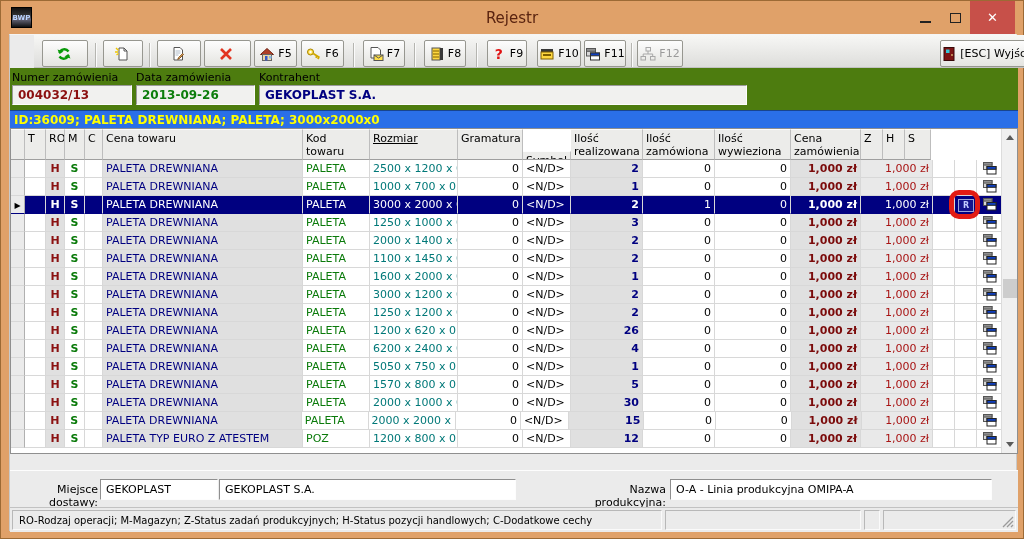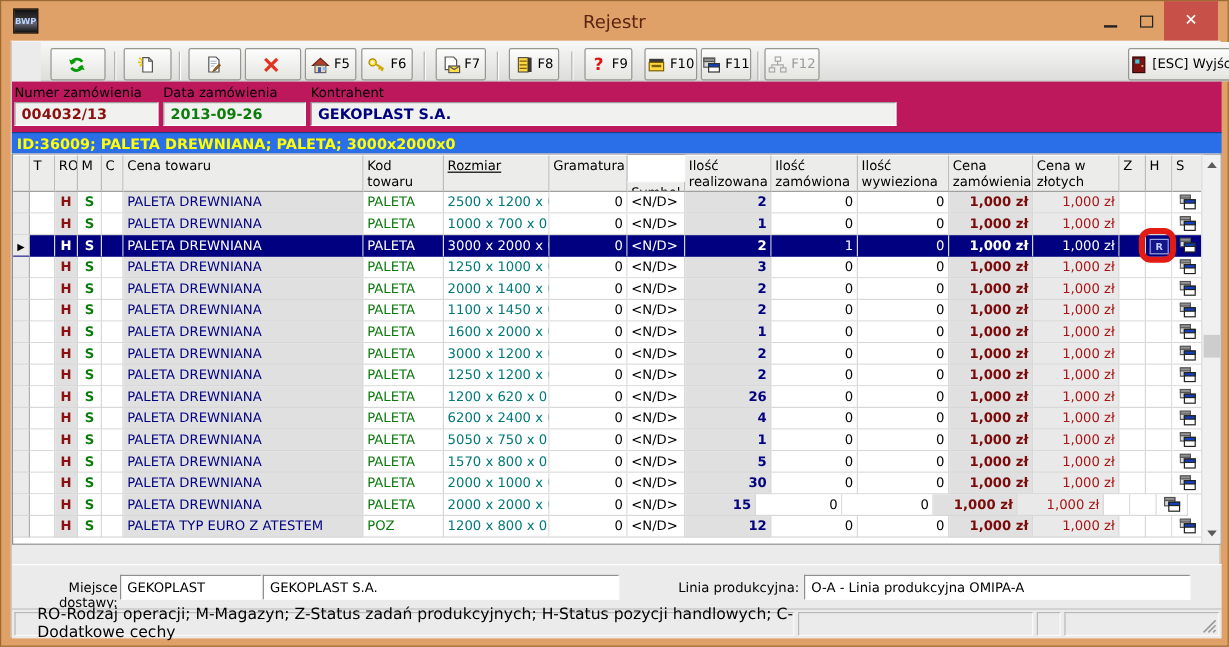--- a/index.html
+++ b/index.html
@@ -30,21 +30,21 @@
              border-bottom:1px solid #c2c2c2;margin-left:24px; }
   .tb-btn { height:27px; background:linear-gradient(#fdfdfd,#e4e4e0); border:1px solid #979790; border-radius:2px;
             display:flex; align-items:center; justify-content:center; gap:3px; font-size:11px; }
   .tb-btn.disabled { color:#9a9a9a; }
   .tb-sep { width:2px; height:24px; border-left:1px solid #b5b5b0; border-right:1px solid #fbfbfb; }
   .tb-icon { display:flex; align-items:center; justify-content:center; width:16px; height:16px; }
   .help-glyph { color:#e01212; font-weight:bold; font-size:14px; }
   .esc-btn { margin-left:auto; margin-right:5px; width:97px; }
 
   
-  .fieldband { position:absolute; left:0; top:33px; width:1008px; height:42px; background:#be185d; }
+  .fieldband { position:absolute; left:0; top:33px; width:1008px; height:42px; background:#4d7c0f; }
   .fgroup { position:absolute; top:3px; }
   .flabel { font-size:11px; color:#000; height:14px; }
   .fvalue { height:20px; background:#f1f1ef; border:1px solid #9a9a9a; border-bottom-color:#fdfdfd; border-right-color:#fdfdfd;
             display:flex; align-items:center; padding-left:5px; font-size:12px; font-weight:bold; }
   .v-number { color:#8b1010; }
   .v-date   { color:#0c7d0c; }
   .v-contr  { color:#000080; }
 
   
   .banner { position:absolute; left:0; top:75px; width:1008px; height:18px; background:#2a6fe8;
@@ -92,21 +92,21 @@
 
   
   .footer { position:absolute; left:0; top:435px; width:1008px; height:37px; background:#ebebeb; border-top:1px solid #fdfdfd; }
   .flabel-inline { position:absolute; top:12px; font-size:11px; }
   .finput { position:absolute; top:8px; height:21px; background:#fff; border:1px solid #8f8f8f; border-bottom-color:#fdfdfd;
             border-right-color:#fdfdfd; display:flex; align-items:center; padding-left:5px; font-size:11px; }
   
   .statusbar { position:absolute; left:0; top:472px; width:1008px; height:25px; background:#ebebeb;
                border-top:1px solid #c2c2c2; display:flex; align-items:stretch; padding:2px; gap:3px; }
   .sb-panel { border:1px solid #b8b8b8; border-bottom-color:#fafafa; border-right-color:#fafafa;
-              display:flex; align-items:center; padding-left:18px; font-size:13px; background:#ebebeb; }
+              display:flex; align-items:center; padding-left:6px; font-size:10px; background:#ebebeb; }
   .sb-text { flex:0 0 650px; }
   .sb-p2 { flex:0 0 196px; } .sb-p3 { flex:0 0 16px; } .sb-p4 { flex:1 1 auto; position:relative; }
   .grip { position:absolute; right:1px; bottom:1px; }
 </style>
 </head>
 <body>
 
 <div class="window">
 
   <div class="titlebar">
@@ -289,21 +289,20 @@
             <div class="hcell" style="width: 18px;">C</div>
             <div class="hcell" style="width: 200px;">Cena towaru</div>
             <div class="hcell" style="width: 67px;">Kod towaru</div>
             <div class="hcell" style="width: 88px; text-decoration: underline;">Rozmiar</div>
             <div class="hcell" style="width: 65px;">Gramatura</div>
             <div class="hcell" style="width: 48px; margin-top: 22px;">Symbol tektury</div>
             <div class="hcell" style="width: 72px;">Ilość realizowana</div>
             <div class="hcell" style="width: 72px;">Ilość zamówiona</div>
             <div class="hcell" style="width: 76px;">Ilość wywieziona</div>
             <div class="hcell" style="width: 70px;">Cena zamówienia</div>
-            <div class="hcell" style="width: 72px;">Cena w złotych</div>
             <div class="hcell" style="width: 22px;">Z</div>
             <div class="hcell" style="width: 22px;">H</div>
             <div class="hcell" style="width: 26px;">S</div>
           </div>
           <div class="grid-row">
             <div class="cell c-gutter" style="width: 14px;"></div>
             <div class="cell c-t" style="width: 21px;"></div>
             <div class="cell c-ro" style="width: 19px;">H</div>
             <div class="cell c-m" style="width: 20px;">S</div>
             <div class="cell c-c" style="width: 18px;"></div>
@@ -655,21 +654,21 @@
             <div class="cell c-gutter" style="width: 14px;"></div>
             <div class="cell c-t" style="width: 21px;"></div>
             <div class="cell c-ro" style="width: 19px;">H</div>
             <div class="cell c-m" style="width: 20px;">S</div>
             <div class="cell c-c" style="width: 18px;"></div>
             <div class="cell c-name" style="width: 200px;">PALETA DREWNIANA</div>
             <div class="cell c-code" style="width: 67px;">PALETA</div>
             <div class="cell c-size" style="width: 88px;">2000 x 2000 x 0</div>
             <div class="cell c-gram" style="width: 65px;">0</div>
             <div class="cell c-symbol" style="width: 48px;">&lt;N/D&gt;</div>
-            <div class="cell c-qtyord" style="width: 59px;">15</div>
+            <div class="cell c-qtyord" style="width: 76px;">15</div>
             <div class="cell c-qtyreal" style="width: 72px;">0</div>
             <div class="cell c-qtyship" style="width: 76px;">0</div>
             <div class="cell c-priceord" style="width: 70px;">1,000 zł</div>
             <div class="cell c-pricepln" style="width: 72px;">1,000 zł</div>
             <div class="cell c-z" style="width: 22px;"></div>
             <div class="cell c-h" style="width: 22px;"></div>
             <div class="cell c-s" style="width: 26px;"><span><svg width="14" height="13">
                   <rect x="0.5" y="0.5" width="8.5" height="7" fill="#d8d8d8" stroke="#555"></rect>
                   <rect x="0.5" y="0.5" width="8.5" height="2.6" fill="#909090" stroke="#555"></rect>
                   <rect x="4" y="4.5" width="9" height="7.5" fill="#fff" stroke="#222"></rect>
@@ -712,21 +711,21 @@
             <div class="tri-down"></div>
           </div>
       </div>
 
     </div>
 
     <div class="footer">
       <div class="flabel-inline" style="left:4px;width:84px;text-align:right">Miejsce dostawy:</div>
       <div class="finput" style="left:90px;width:118px">GEKOPLAST</div>
       <div class="finput" style="left:209px;width:297px">GEKOPLAST S.A.</div>
-      <div class="flabel-inline" style="left:552px;width:104px;text-align:right">Linia produkcyjna:</div>
+      <div class="flabel-inline" style="left:552px;width:104px;text-align:right">Nazwa produkcyjna:</div>
       <div class="finput" style="left:660px;width:322px">O-A - Linia produkcyjna OMIPA-A</div>
     </div>
 
     <div class="statusbar">
       <div class="sb-panel sb-text">RO-Rodzaj operacji; M-Magazyn; Z-Status zadań produkcyjnych; H-Status pozycji handlowych; C-Dodatkowe cechy</div>
       <div class="sb-panel sb-p2"></div>
       <div class="sb-panel sb-p3"></div>
       <div class="sb-panel sb-p4">
         <svg class="grip" width="12" height="12">
             <path d="M11 1 L1 11 M11 5 L5 11 M11 9 L9 11" stroke="#9a9a9a" stroke-width="1.3"></path>

